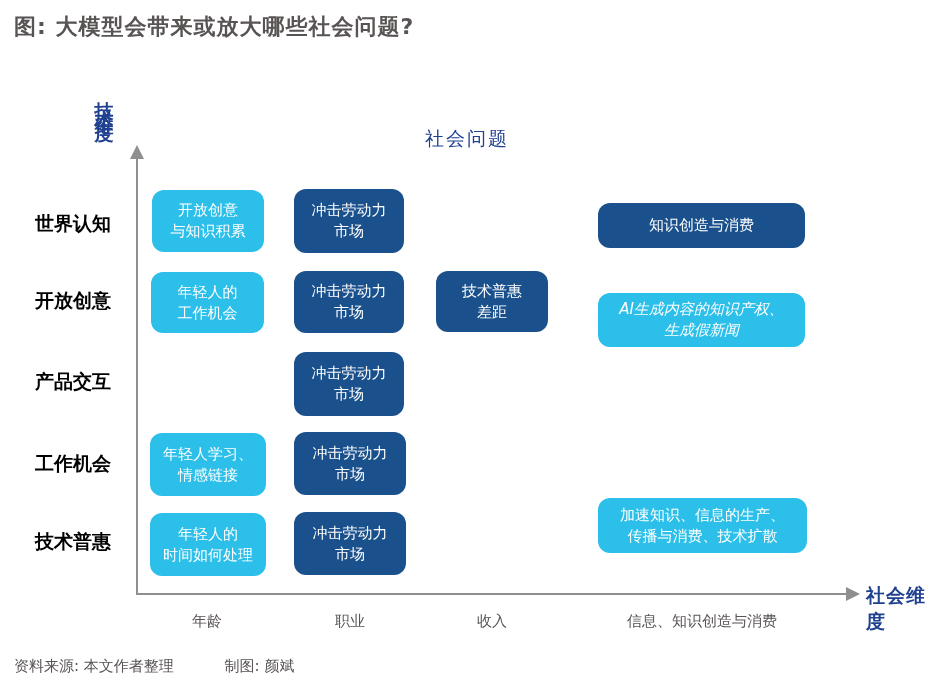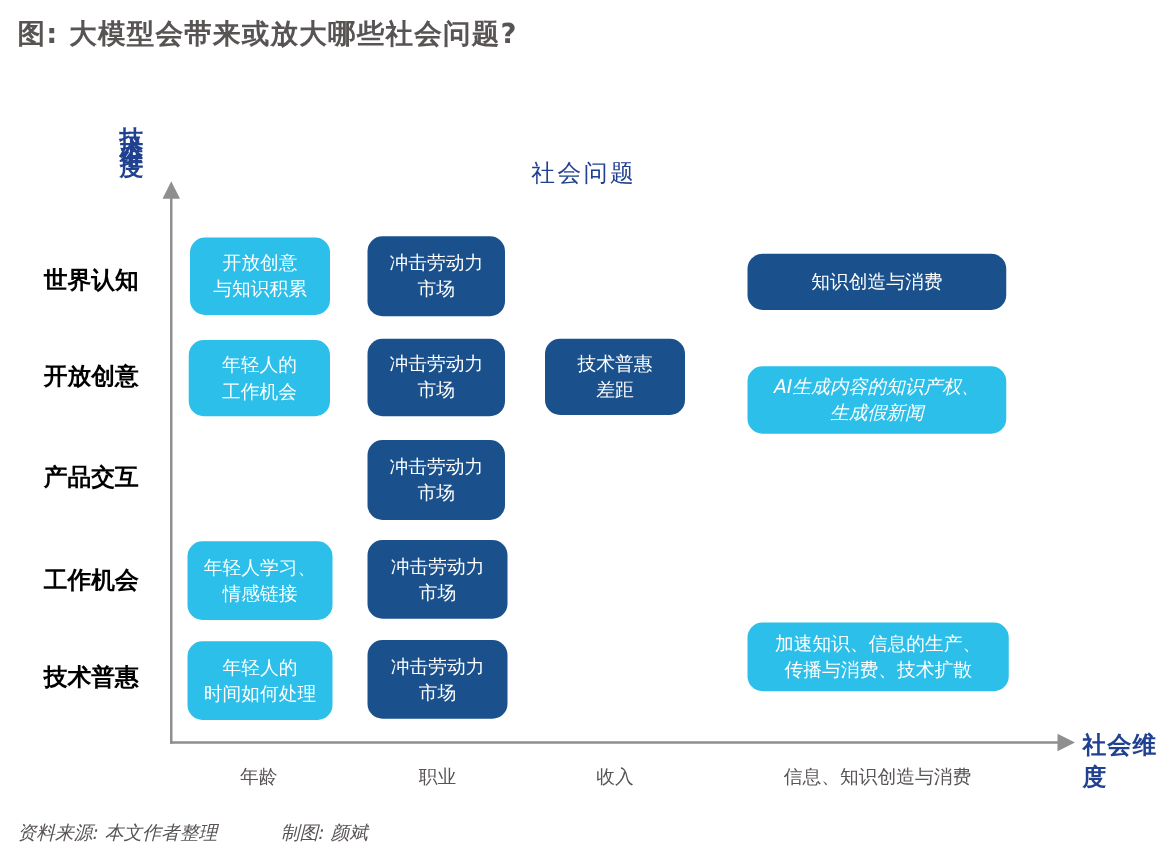--- a/index.html
+++ b/index.html
@@ -66,21 +66,21 @@
   .b-r2c4 { left:598px; top:293px; width:207px; height:54px;font-style:italic; }
   .b-r3c2 { left:294px; top:352px; width:110px; height:64px; }
   .b-r4c1 { left:150px; top:433px; width:116px; height:63px; }
   .b-r4c2 { left:294px; top:432px; width:112px; height:63px; }
   .b-r4c4 { left:598px; top:407px; width:209px; height:48px; }
   .b-r5c1 { left:150px; top:513px; width:116px; height:63px; }
   .b-r5c2 { left:294px; top:512px; width:112px; height:63px; }
   .b-r5c4 { left:598px; top:498px; width:209px; height:55px; }
   .footer {
     position:absolute; left:14px; top:657px; font-size:15px;
-    font-style:italic; color:#595454;
+    color:#595454;
   }
   .footer .credit { margin-left:46px; }
 </style>
 </head>
 <body>
 
 <div class="canvas">
 
   <div class="title">图: 大模型会带来或放大哪些社会问题?</div>
 

